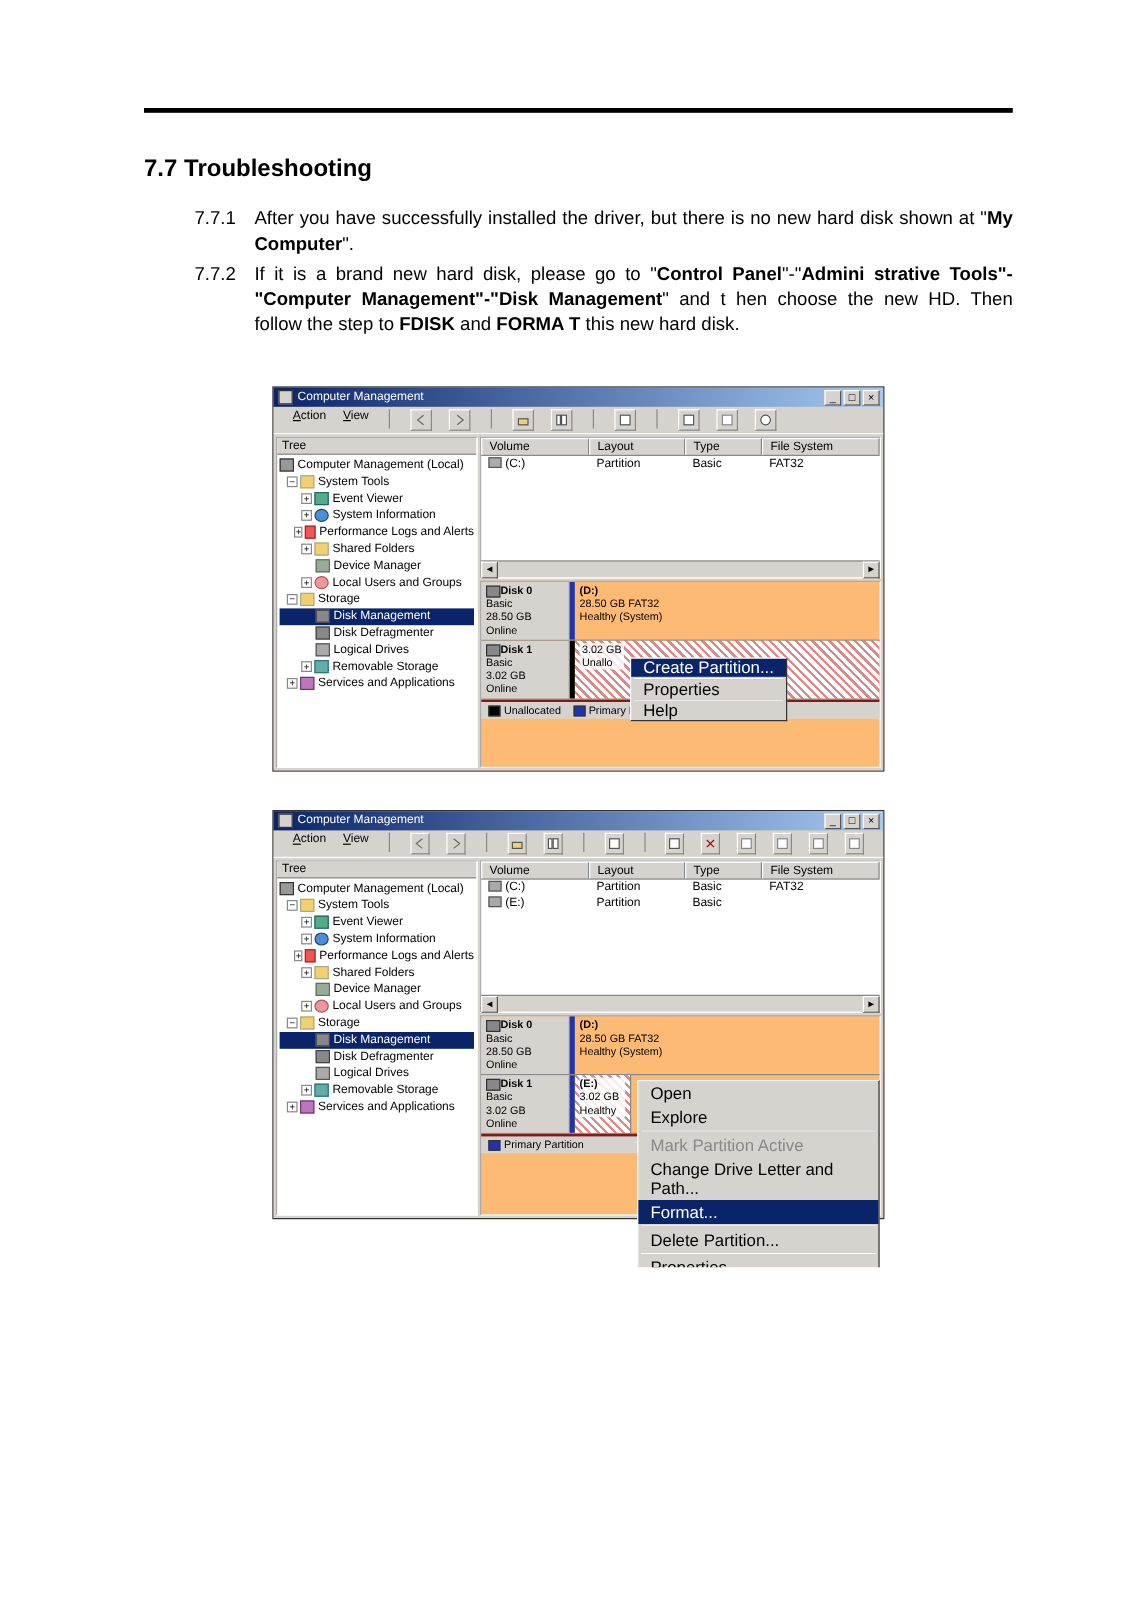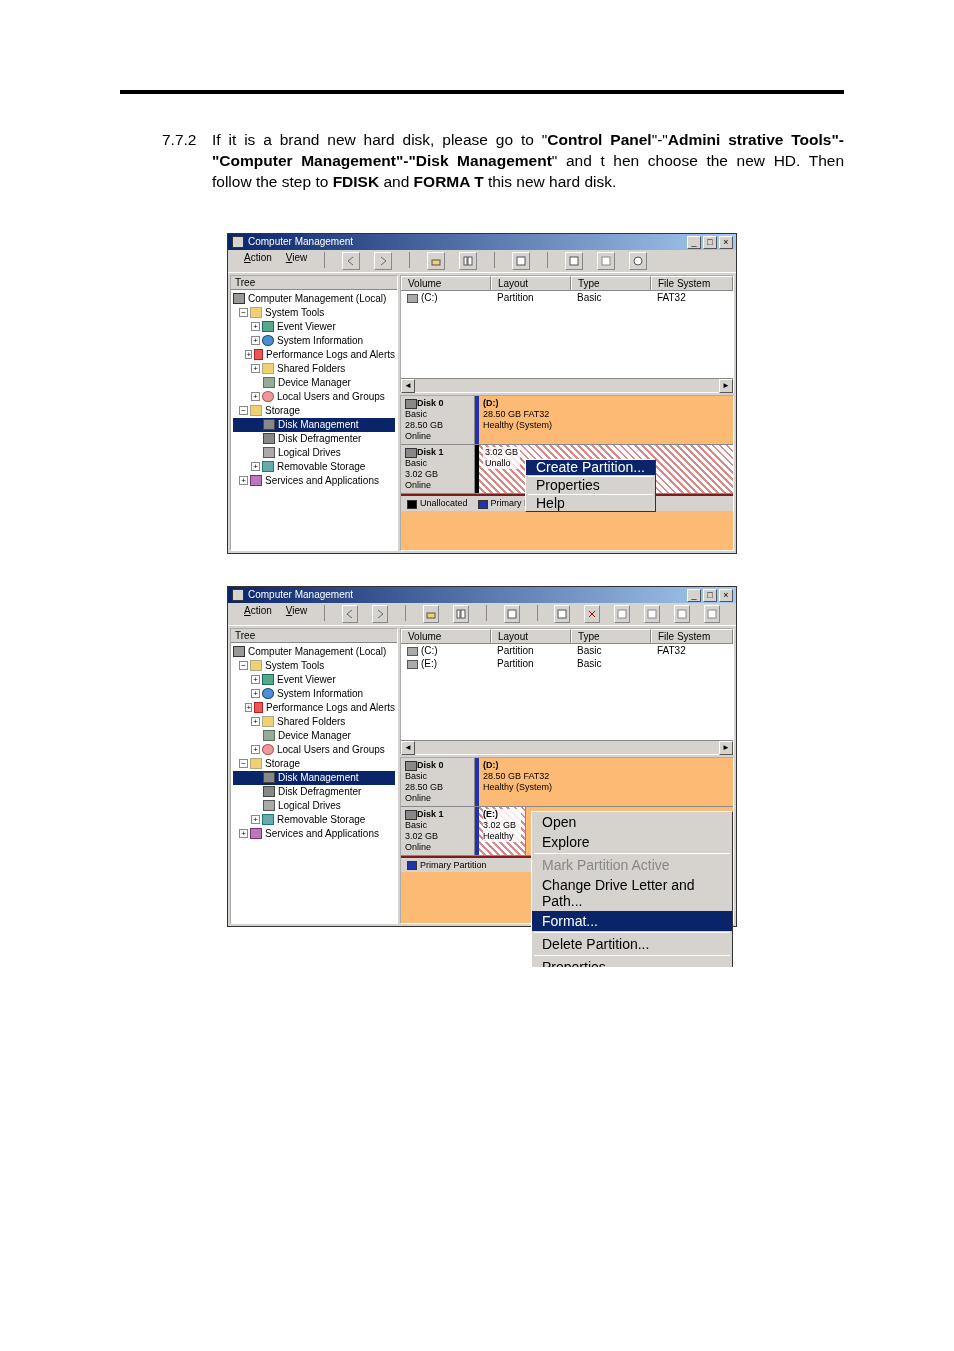--- a/index.html
+++ b/index.html
@@ -88,21 +88,21 @@
   .ico-users { background:#e99; border:1px solid #a55; border-radius:50%; }
   .ico-disk { background:#888; border:1px solid #444; }
   .ico-drive { background:#aaa; border:1px solid #555; }
   .ico-remov { background:#6aa; border:1px solid #277; }
   .ico-gear { background:#b7b; border:1px solid #737; }
   .tree-row.sel { background:#0a246a; color:#fff; }
   .right-pane { flex:1; margin:2px 2px 2px 0; display:flex; flex-direction:column; }
   .list-area { flex:0 0 43%; border:1px inset #fff; background:#fff; display:flex; flex-direction:column; position:relative; }
   .list-header { display:flex; background:#d6d3ce; border-bottom:1px solid #888; font-size:10px; }
   .list-header div { padding:1px 6px; border-right:1px solid #888; border-top:1px solid #fff; border-left:1px solid #fff; }
-  .lh-vol { width:90px;} .lh-lay{width:80px;} .lh-type{width:80px;} .lh-fs{flex:1;}
+  .lh-vol { width:90px;} .lh-lay{width:80px;} .lh-type{width:64px;} .lh-fs{flex:1;}
   .list-rows { font-size:10px; }
   .list-row { display:flex; padding:1px 0; }
   .list-row div { padding:0 6px; }
   .drive-icon { width:11px; height:9px; display:inline-block; background:#aaa; border:1px solid #555; margin-right:3px; vertical-align:middle; }
   .hscroll { height:14px; background:#d6d3ce; border-top:1px solid #888; position:absolute; bottom:0; left:0; right:0; display:flex; justify-content:space-between; }
   .hscroll .sbtn { width:14px; height:14px; border:1px solid #fff; border-right-color:#555; border-bottom-color:#555; text-align:center; font-size:8px; line-height:12px; }
   .disk-area { flex:1; border:1px inset #fff; background:#fdba74; margin-top:2px; overflow:auto; position:relative; }
   .disk-row { display:flex; border-bottom:1px solid #888; }
   .disk-label { width:74px; background:#d6d3ce; border-right:1px solid #888; padding:2px 4px; font-size:9px; line-height:11px; }
   .disk-label .dicon { width:12px; height:10px; display:inline-block; background:#888; border:1px solid #333; vertical-align:middle; }
@@ -126,22 +126,30 @@
   .legend-bar { background:#d6d3ce; border-top:2px solid #7f1d1d; padding:2px 6px; font-size:9px; display:flex; gap:10px; align-items:center;}
   .legend-sw { display:inline-block; width:10px; height:9px; vertical-align:middle; margin-right:3px; border:1px solid #333;}
   .legend-sw.black{background:#000;} .legend-sw.blue{background:#2233aa;}
 </style>
 </head>
 <body>
 
 <div class="page">
   <div class="top-rule"></div>
 
+  <h2 class="section-title">
+    <span>7.7</span>
+    <span>Troubleshooting</span>
+  </h2>
 
   <div class="body-text">
+    <div class="num-item">
+      <div class="num">7.7.1</div>
+      <div class="txt">After you have successfully installed the driver, but there is no new hard disk shown at "<b>My Computer</b>".</div>
+    </div>
     <div class="num-item">
       <div class="num">7.7.2</div>
       <div class="txt">If it is a brand new hard disk, please go to "<b>Control Panel</b>"-"<b>Admini strative Tools"-"Computer Management"-"Disk Management</b>" and t hen choose the new HD. Then follow the step to <b>FDISK</b> and <b>FORMA T</b> this new hard disk.</div>
     </div>
   </div>
 
   <div class="screens">
 
     
     <div class="win">

